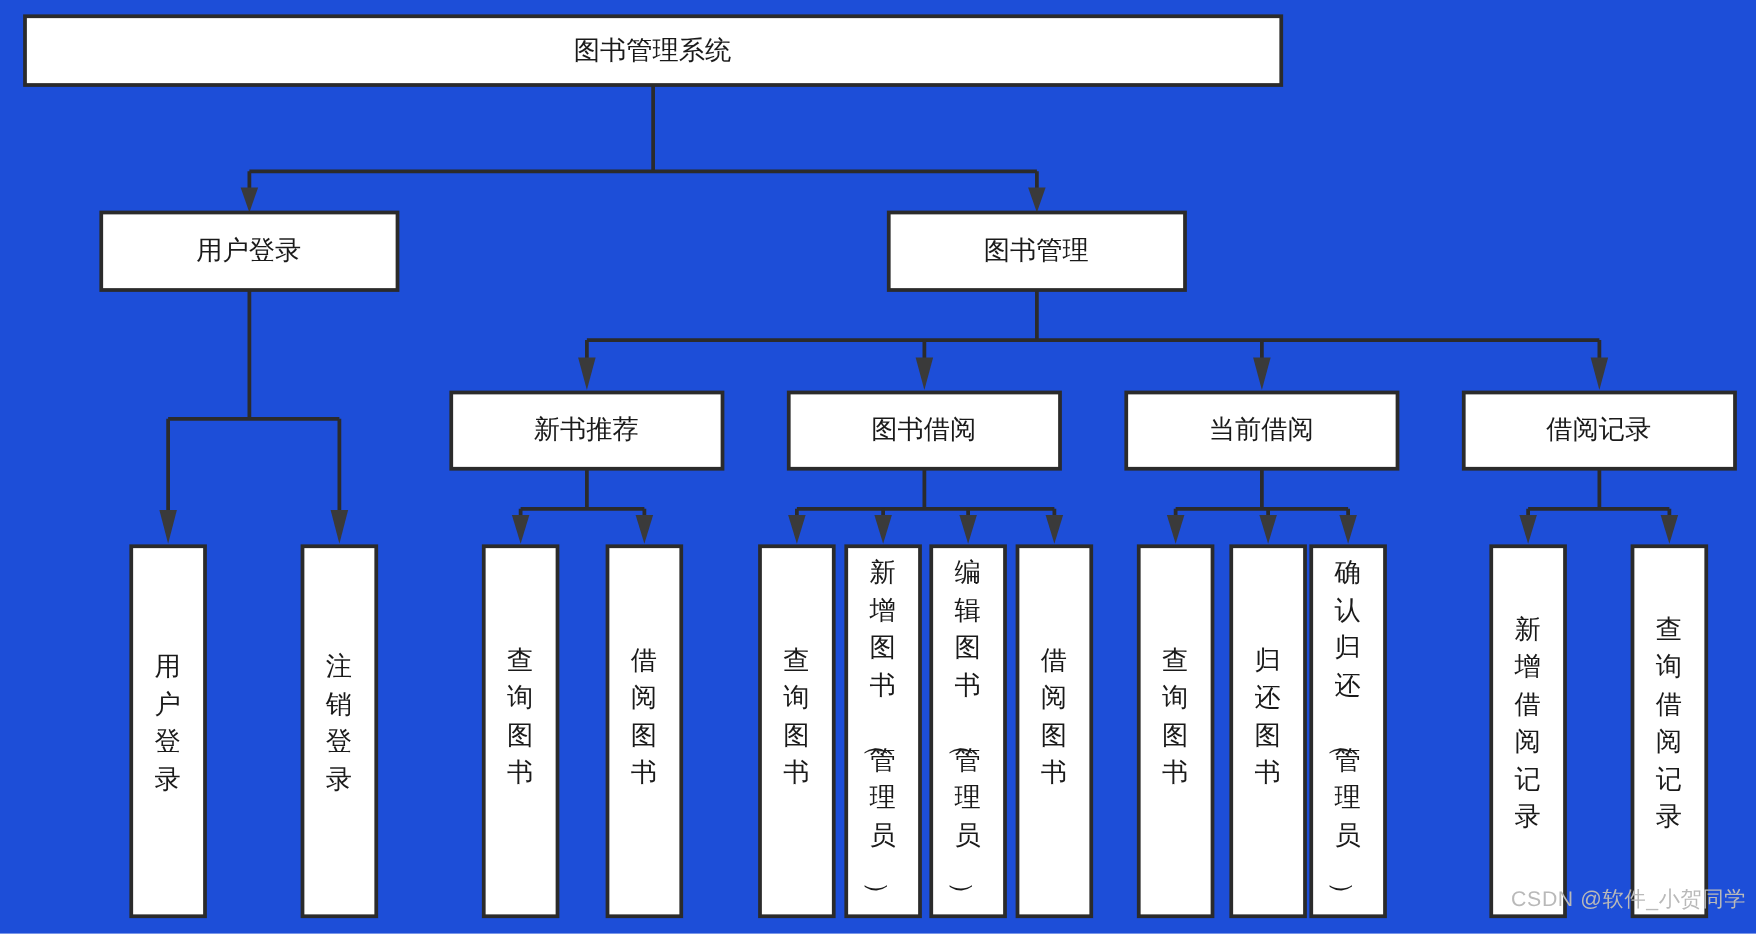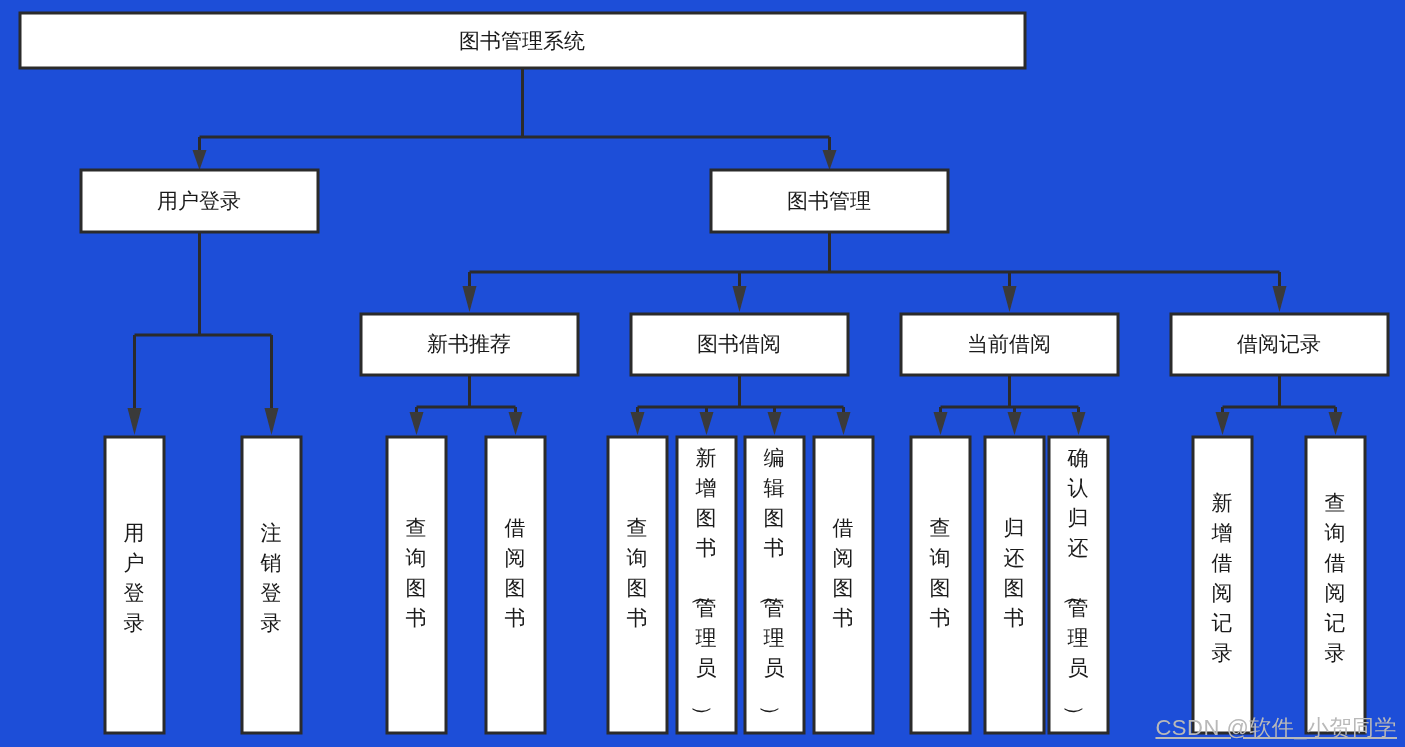--- a/index.html
+++ b/index.html
@@ -51,28 +51,27 @@
   .node-label-vertical {
     font-family: "Liberation Sans", "DejaVu Sans", sans-serif;
     font-size: 21px;
     fill: #1a1a1a;
     text-anchor: middle;
     white-space: pre;
   }
   .watermark {
     position: absolute;
     right: 8px;
-    bottom: 4px;
-    font-family: "Liberation Sans", "DejaVu Sans", sans-serif;
-    font-size: 22px;
+    bottom: 16px;
+    font-family: "Liberation Sans", "DejaVu Sans", sans-serif;
+    font-size: 17px;
     color: #b9b9b9;
     letter-spacing: 0.5px;
     user-select: none;
     pointer-events: none;
-    text-decoration: underline;
   }
 </style>
 </head>
 <body>
 
 <div id="diagram-root">
 
   <svg class="flow" viewBox="0 0 1405 747">
 
     <g>

